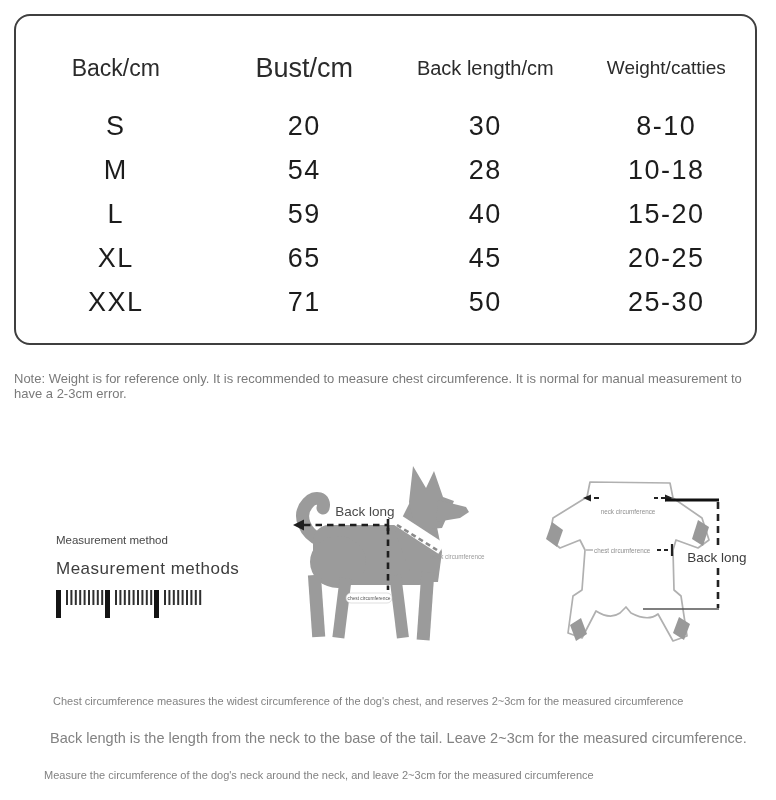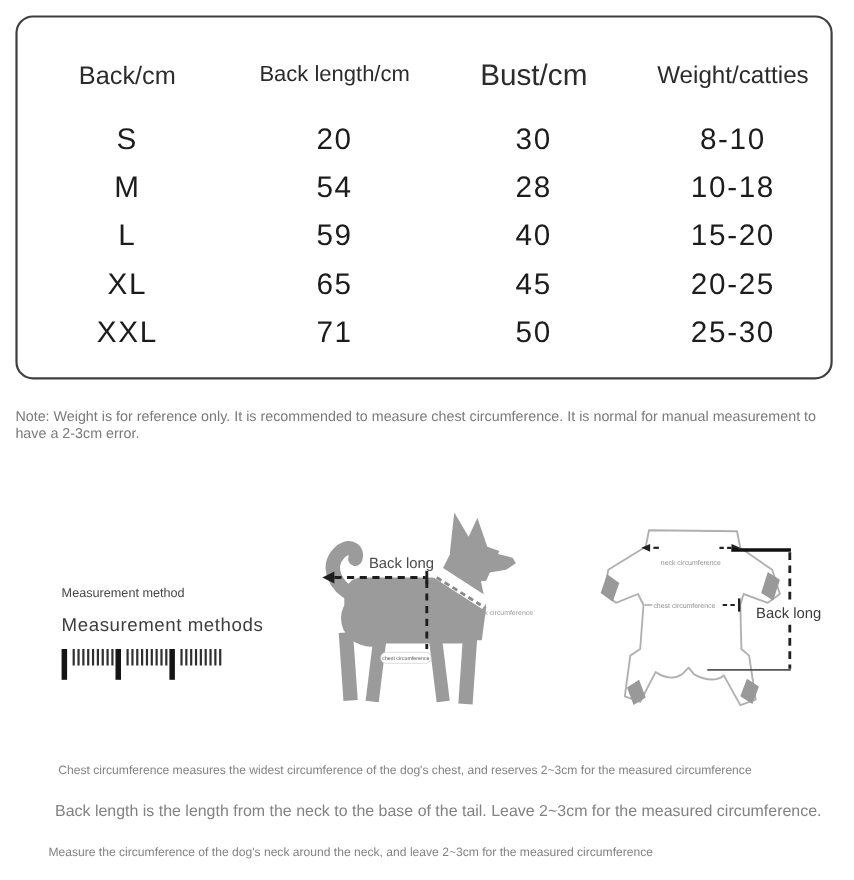--- a/index.html
+++ b/index.html
@@ -13,21 +13,21 @@
     border:2px solid #3f3f3f;border-radius:16px;background:#fff;
   }
   .thead,.trow{display:grid;grid-template-columns:27% 24% 25% 24%;}
   .thead{height:72px;align-items:center;padding-top:16px;}
   .trow{height:44px;align-items:center;}
   .th,.td{text-align:center;white-space:nowrap;}
   .th{color:#2b2b2b;}
   .th0{font-size:23px;}
   .th1{font-size:27px;}
   .th2{font-size:20px;}
-  .th3{font-size:22px;}
+  .th3{font-size:19px;}
   .td{font-size:27px;color:#1c1c1c;letter-spacing:1.5px;}
   
   .note{
     position:absolute;left:14px;top:371px;width:750px;
     font-size:13px;color:#7a7a7a;
   }
   
   .mm-small{position:absolute;left:56px;top:534px;font-size:11.5px;color:#474747;}
   .mm-large{position:absolute;left:56px;top:559px;font-size:17px;color:#3d3d3d;letter-spacing:0.5px;}
   .ruler{position:absolute;left:55px;top:589px;}
@@ -40,22 +40,22 @@
   .fn3{left:44px;top:769px;font-size:11px;}
 </style>
 </head>
 <body>
 
 <div class="canvas">
 
   <div class="size-table">
     <div class="thead">
       <div class="th th0">Back/cm</div>
+      <div class="th th1">Bust/cm</div>
       <div class="th th2">Back length/cm</div>
-      <div class="th th1">Bust/cm</div>
       <div class="th th3">Weight/catties</div>
     </div>
     <div class="trow">
       <div class="td">S</div>
       <div class="td">20</div>
       <div class="td">30</div>
       <div class="td">8-10</div>
     </div>
     <div class="trow">
       <div class="td">M</div>

